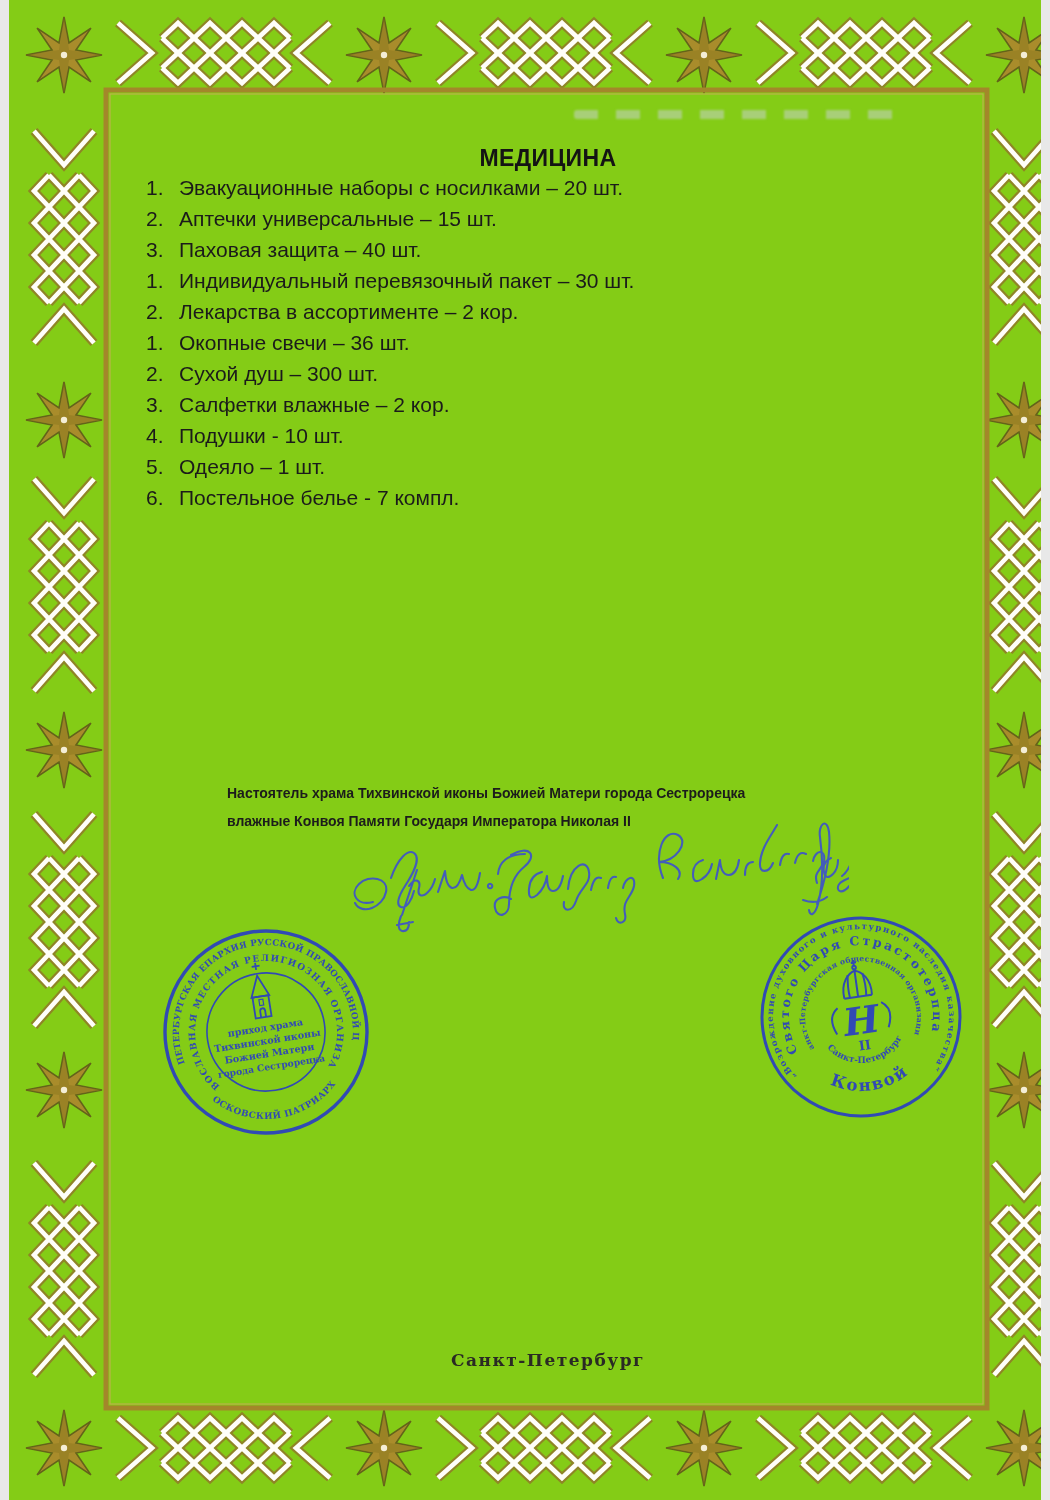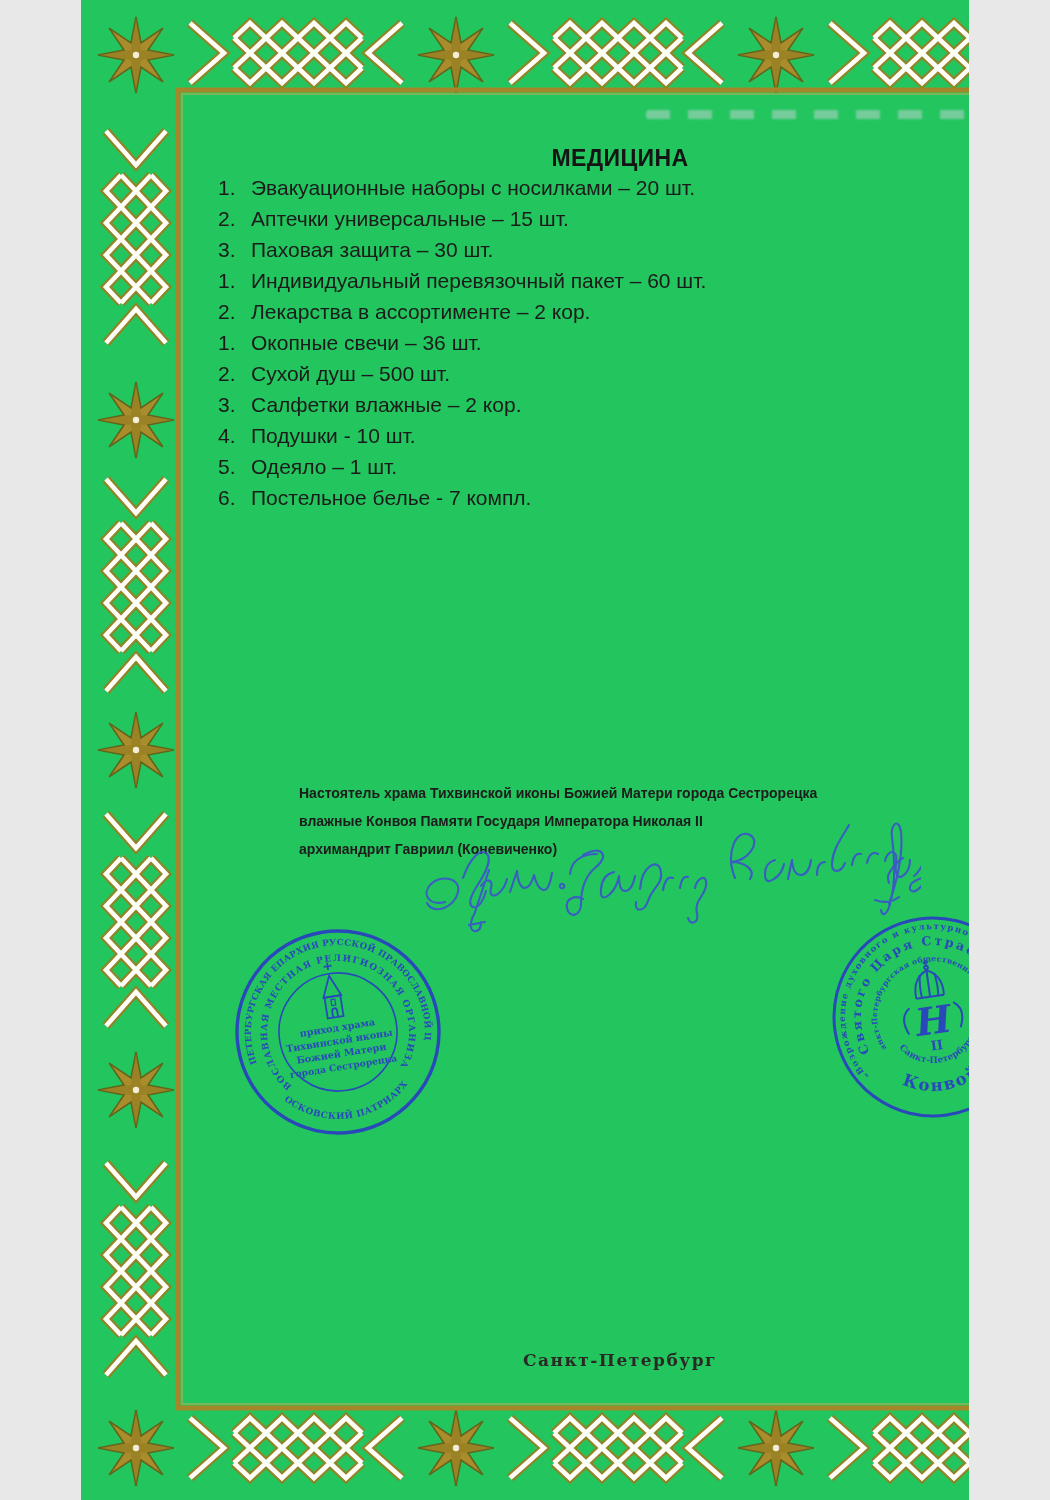--- a/index.html
+++ b/index.html
@@ -1,18 +1,18 @@
 <!DOCTYPE html>
 <html><head>
 <meta charset="utf-8">
 <style>
   html,body{margin:0;padding:0;background:#e8e8e8;}
   .page{
-    position:relative; width:888px; height:1500px; margin:0 auto;
-    background:#22c55e; overflow:hidden;
+    position:relative; width:1032px; height:1500px; margin:0 auto;
+    background:#84cc16; overflow:hidden;
     font-family:"Liberation Sans","DejaVu Sans",sans-serif;
     color:#1b1b1b;
   }
   .border-svg{position:absolute;left:0;top:0;}
   .content{position:absolute;left:100px;top:93px;width:878px;}
   .sec-title{
     margin:0;text-align:center;font-size:23px;font-weight:bold;
     letter-spacing:.4px;color:#141414;
   }
   .t1{margin-top:52px;}
@@ -122,40 +122,40 @@
         <li>
           <span class="num">1.</span>
           <span class="txt">Эвакуационные наборы с носилками – 20 шт.</span>
         </li>
         <li>
           <span class="num">2.</span>
           <span class="txt">Аптечки универсальные – 15 шт.</span>
         </li>
         <li>
           <span class="num">3.</span>
-          <span class="txt">Паховая защита – 30 шт.</span>
+          <span class="txt">Паховая защита – 40 шт.</span>
         </li>
         <li>
           <span class="num">1.</span>
-          <span class="txt">Индивидуальный перевязочный пакет – 60 шт.</span>
+          <span class="txt">Индивидуальный перевязочный пакет – 30 шт.</span>
         </li>
         <li>
           <span class="num">2.</span>
           <span class="txt">Лекарства в ассортименте – 2 кор.</span>
         </li>
       </ol>
 
     <ol class="list l2">
         <li>
           <span class="num">1.</span>
           <span class="txt">Окопные свечи – 36 шт.</span>
         </li>
         <li>
           <span class="num">2.</span>
-          <span class="txt">Сухой душ – 500 шт.</span>
+          <span class="txt">Сухой душ – 300 шт.</span>
         </li>
         <li>
           <span class="num">3.</span>
           <span class="txt">Салфетки влажные – 2 кор.</span>
         </li>
         <li>
           <span class="num">4.</span>
           <span class="txt">Подушки - 10 шт.</span>
         </li>
         <li>
@@ -165,21 +165,20 @@
         <li>
           <span class="num">6.</span>
           <span class="txt">Постельное белье - 7 компл.</span>
         </li>
       </ol>
   </div>
 
   <div class="signatory">
     <div>Настоятель храма Тихвинской иконы Божией Матери города Сестрорецка</div>
     <div>влажные Конвоя Памяти Государя Императора Николая II</div>
-    <div>архимандрит Гавриил (Коневиченко)</div>
   </div>
 
   <svg class="signature-svg" width="510" height="128" viewBox="0 0 510 128">
     <g fill="none" stroke="#3d52cc" stroke-width="2.1" stroke-linecap="round" stroke-linejoin="round" opacity=".9">
       <path d="M34,86 c-16,4 -24,-8 -14,-18 c10,-10 30,-6 27,8 c-3,15 -24,24 -31,11 m36,-25 c7,-20 17,-29 23,-25 c7,5 -1,21 -9,33 c-7,11 -9,19 -4,21 c6,2 11,-8 13,-16 m3,-21 l-15,45 m7,-29 c6,-9 12,-6 10,2 c-2,8 3,10 9,4 c4,-4 6,-9 7,-13 m3,13 l7,-21 q1,15 7,17 q6,1 10,-13 q3,13 9,15 q6,1 9,-17 m9,15 a2.2,2.2 0 1 1 0.2,0.1 M62,100 q-5,13 1,15 q7,1 7,-9 m-12,3 l16,-3"></path>
       <path d="M186,38 c-17,0 -26,8 -27,20 m13,-19 c19,-11 27,1 13,12 c-11,9 -15,23 -15,37 c0,12 -12,15 -14,4 c-2,-10 9,-13 16,-9 m31,-27 q-12,3 -13,17 q-1,13 8,6 q8,-7 10,-19 q0,15 6,15 q7,0 10,-15 m5,13 c2,-24 19,-32 21,-17 c2,12 -9,16 -13,29 c-4,12 -14,11 -12,1 m27,-12 q3,-15 10,-12 m7,10 q2,-13 8,-11 m7,11 c2,-11 13,-15 11,-2 c-2,11 -12,14 -9,28 c2,9 -7,12 -9,4"></path>
       <path d="M324,62 c-10,-25 1,-50 15,-43 c12,7 -3,27 -19,27 c14,0 25,8 19,17 m25,-19 q-10,3 -10,14 q0,11 9,5 q8,-5 10,-15 m4,15 l4,-19 q1,15 9,15 q8,-1 10,-15 m6,15 q0,-13 8,-13 m7,1 c1,-15 11,-27 17,-38 m-17,38 c-1,11 9,10 13,0 m7,2 q2,-13 9,-11 m6,9 q3,-13 11,-9 m7,7 c2,-11 13,-13 11,0 c-2,9 -11,11 -7,22 m14,-25 q-9,4 -7,14 q2,9 9,2 q5,-5 5,-14 m4,16 c6,-4 10,-14 15,-28 c4,-10 10,-10 8,1 c-2,13 -11,35 -20,41 c-8,5 -10,-5 -2,-9 q9,-5 20,-7"></path>
       <path d="M478,88 c9,-26 14,-52 12,-72 c-2,-15 -11,-8 -9,5 c2,15 5,41 -2,67 c-3,11 -8,13 -9,6 m-6,-10 q14,5 24,-3"></path>
     </g>
   </svg>

